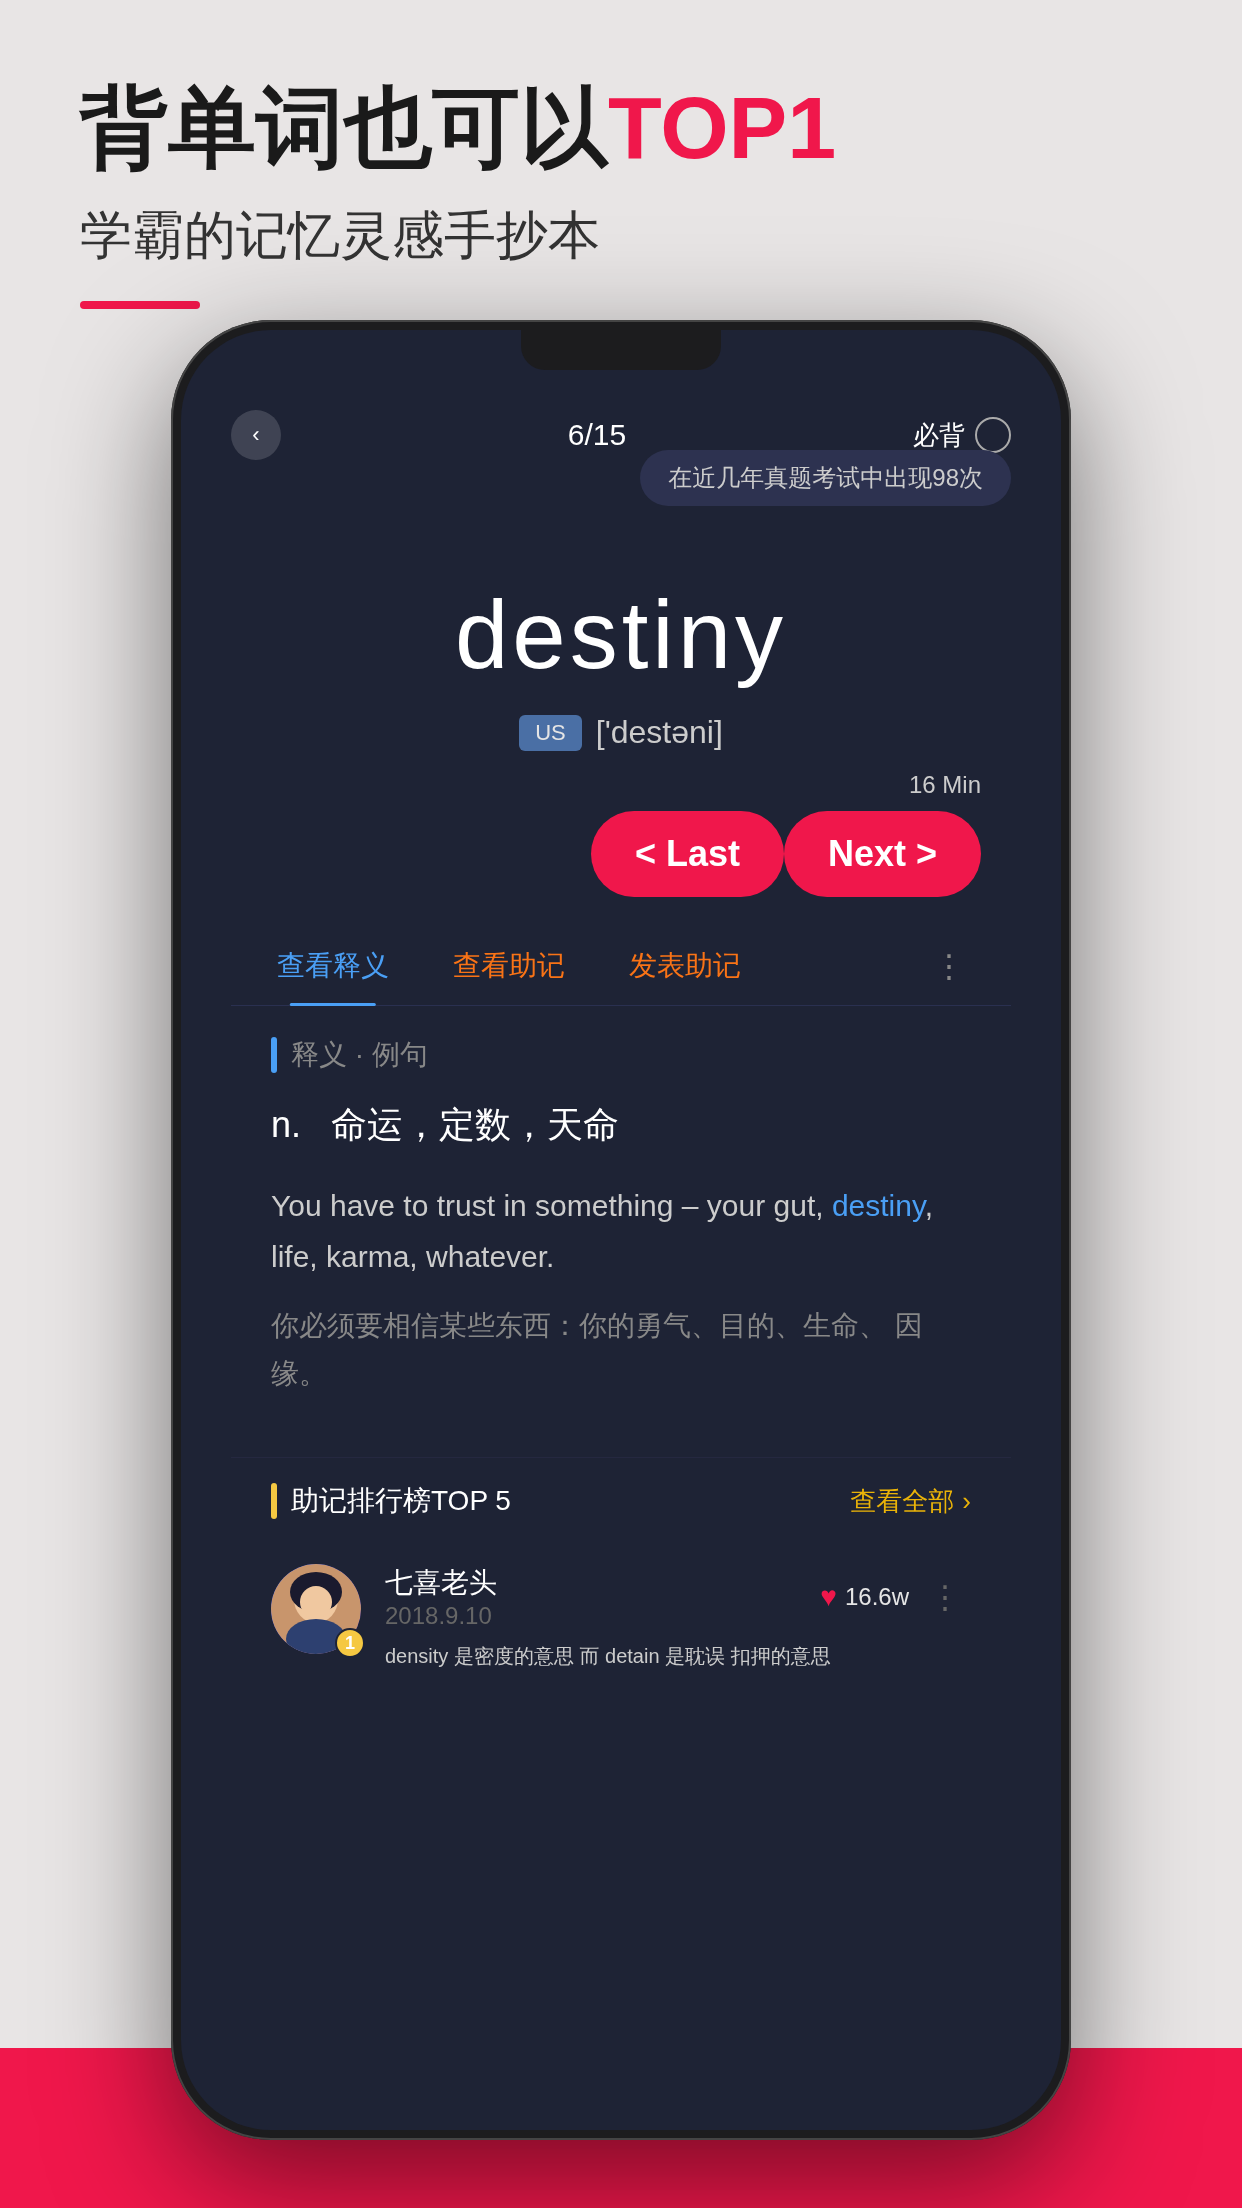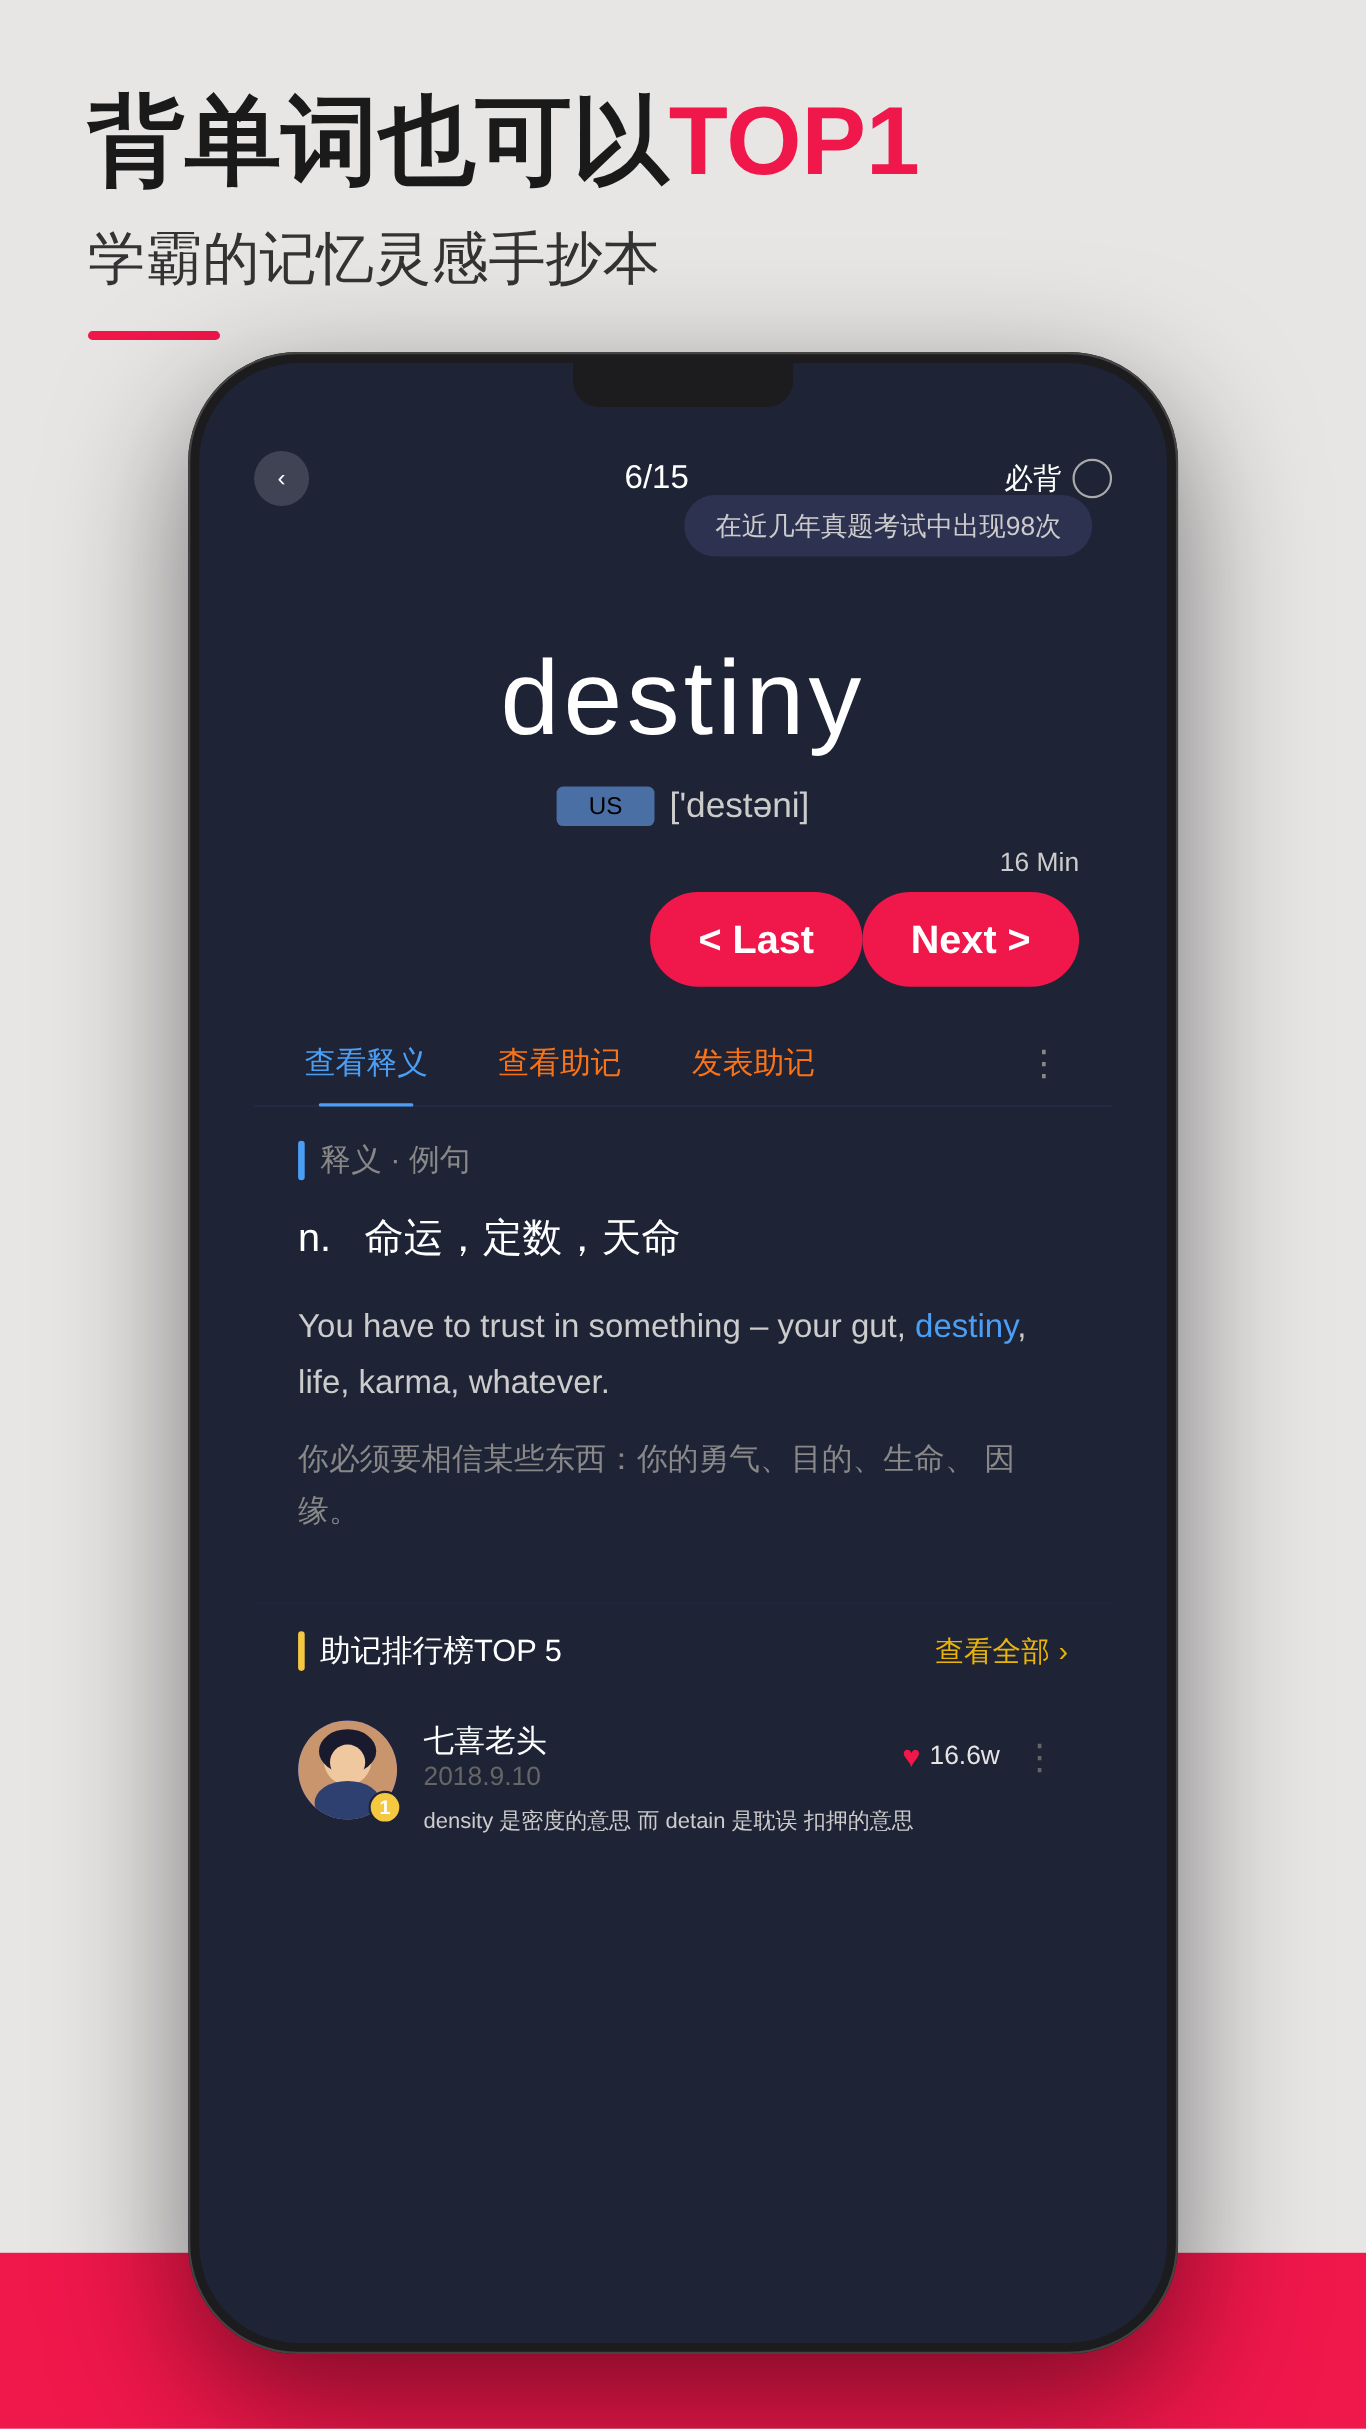--- a/index.html
+++ b/index.html
@@ -172,21 +172,21 @@
       border-radius: 50%;
     }
 
     .tooltip-badge {
       background: #2d3250;
       color: #ccc;
       font-size: 24px;
       padding: 12px 28px;
       border-radius: 30px;
       position: absolute;
-      right: 68px;
+      right: 50px;
       top: 120px;
       white-space: nowrap;
     }
 
     .word-main {
       text-align: center;
       padding: 60px 0 30px;
       position: relative;
     }
 
@@ -200,23 +200,23 @@
 
     .word-phonetic {
       display: flex;
       align-items: center;
       justify-content: center;
       gap: 14px;
     }
 
     .us-badge {
       background: #4a6fa5;
-      color: #000000;
+      color: #e5e5e5;
       font-size: 22px;
-      padding: 5px 29px;
+      padding: 5px 16px;
       border-radius: 6px;
     }
 
     .phonetic-text {
       color: #ccc;
       font-size: 32px;
     }
 
     
     .nav-buttons {

